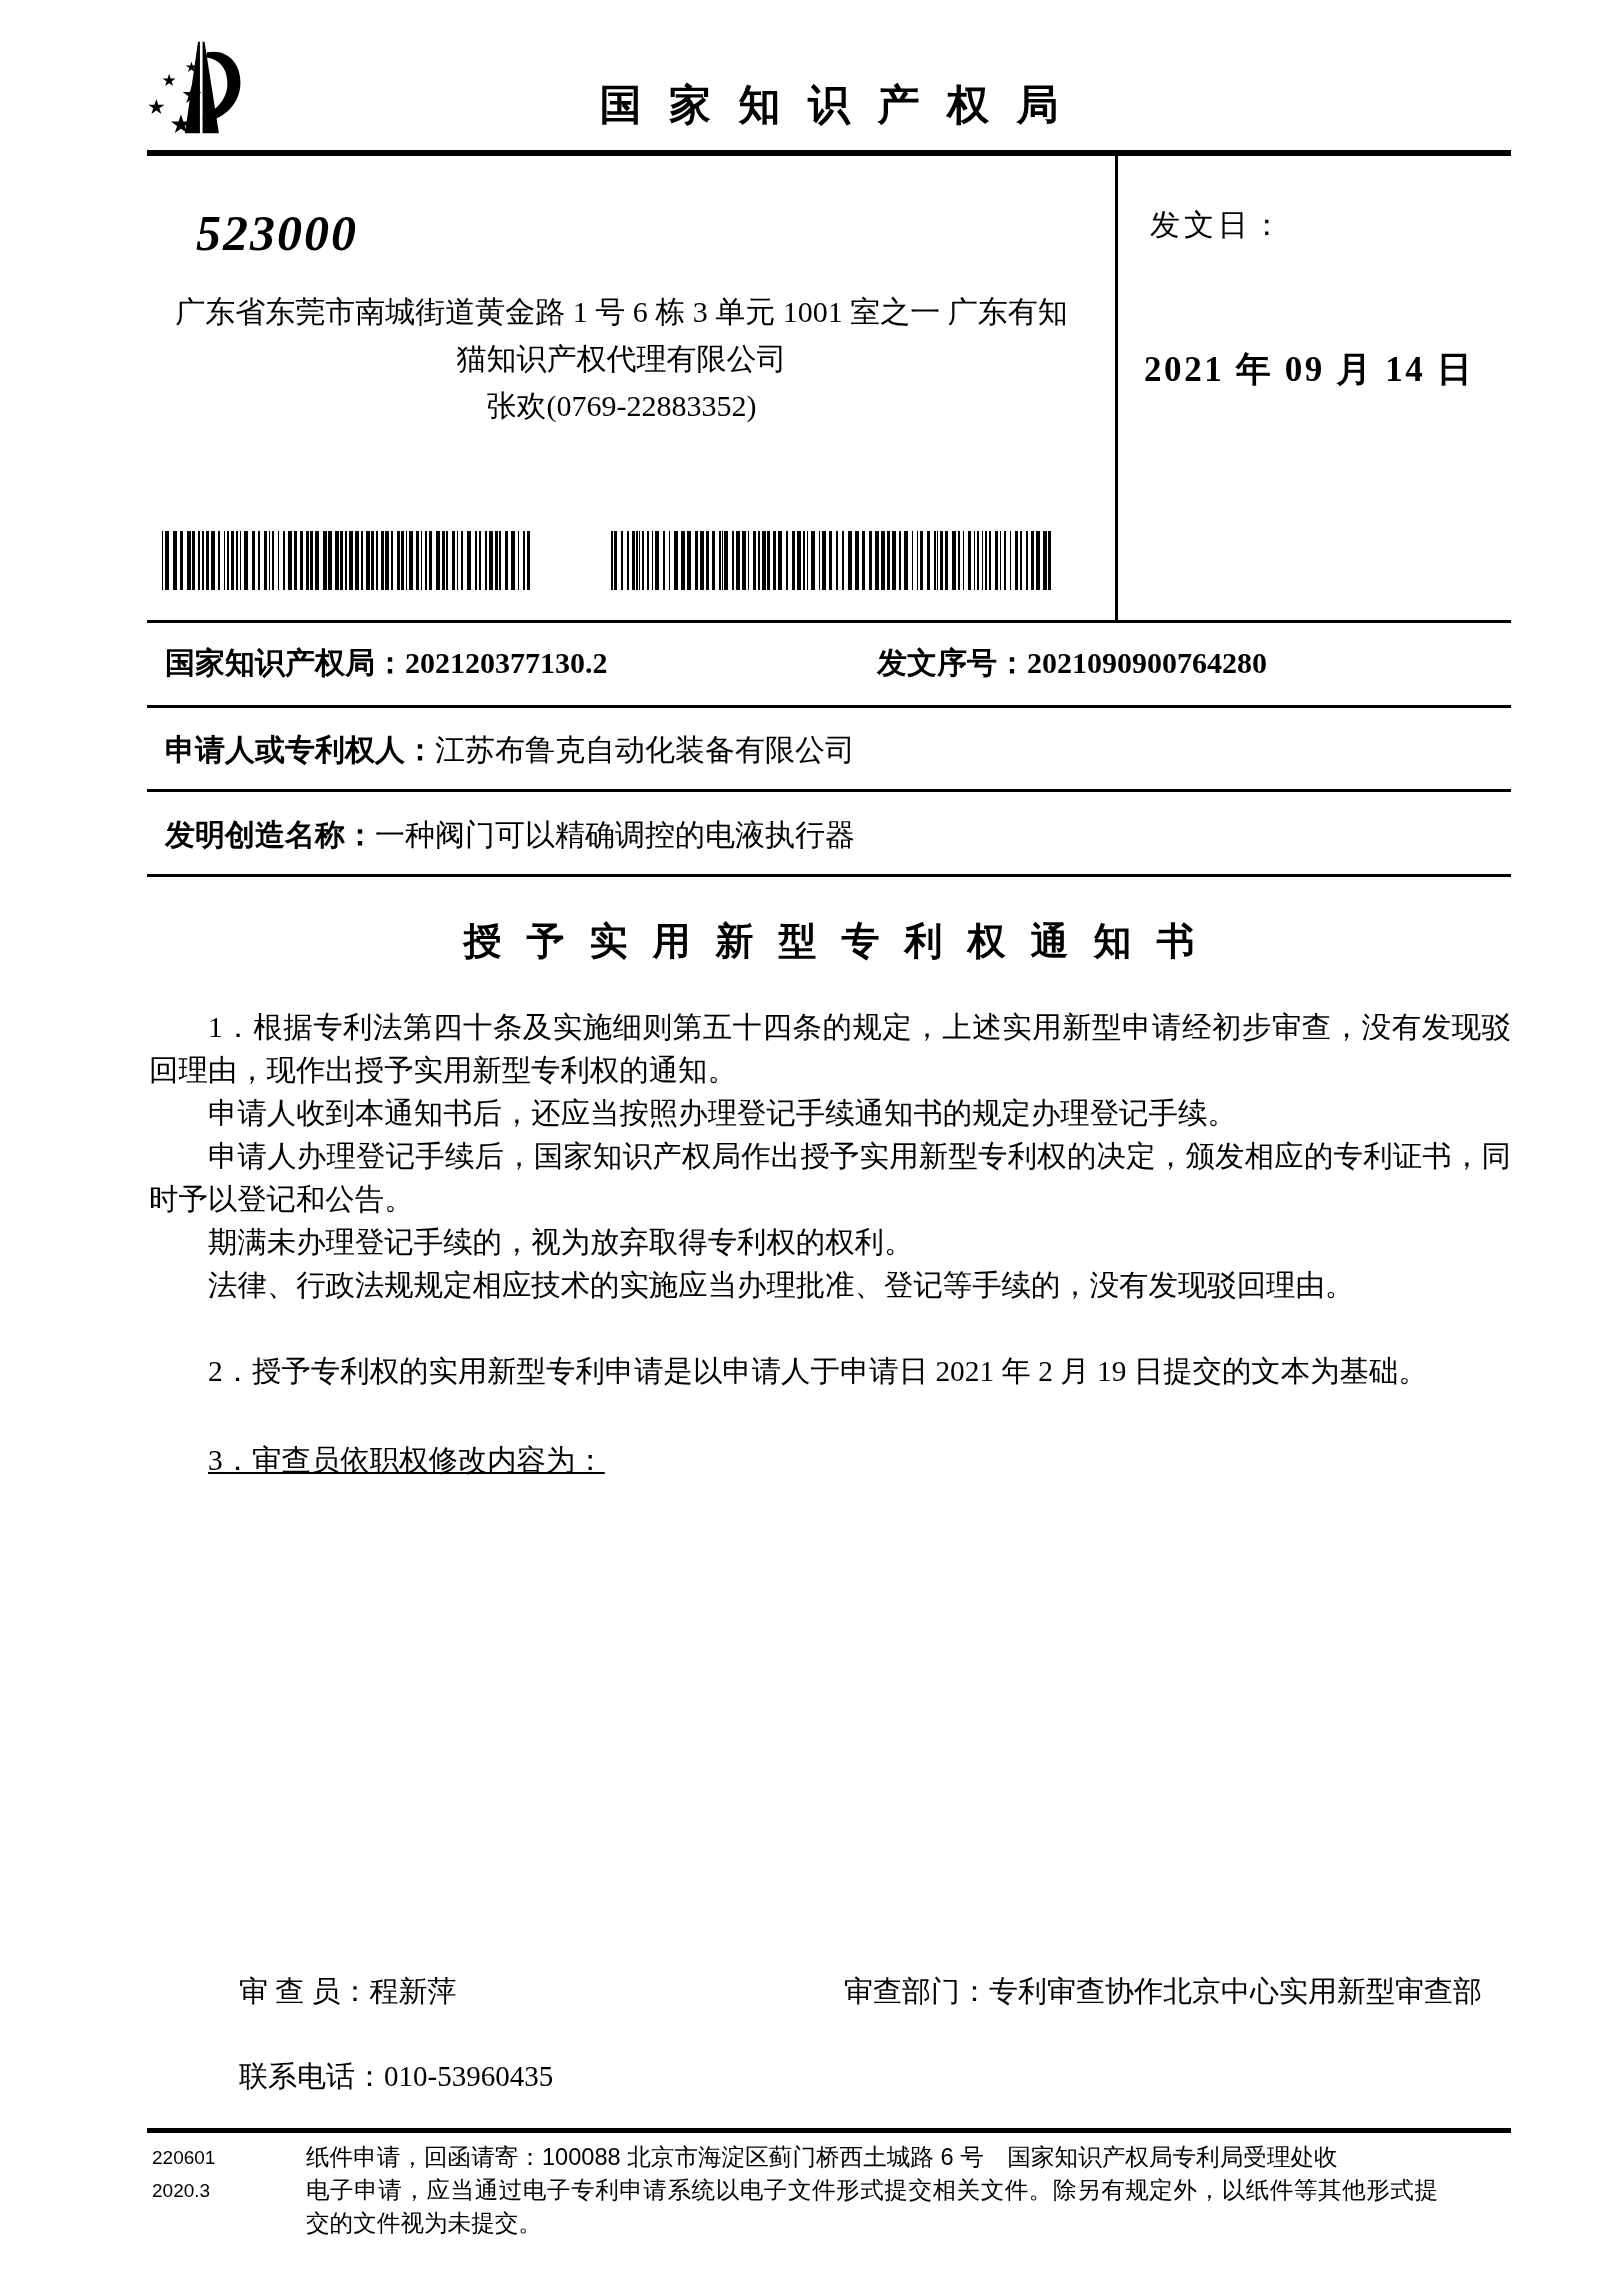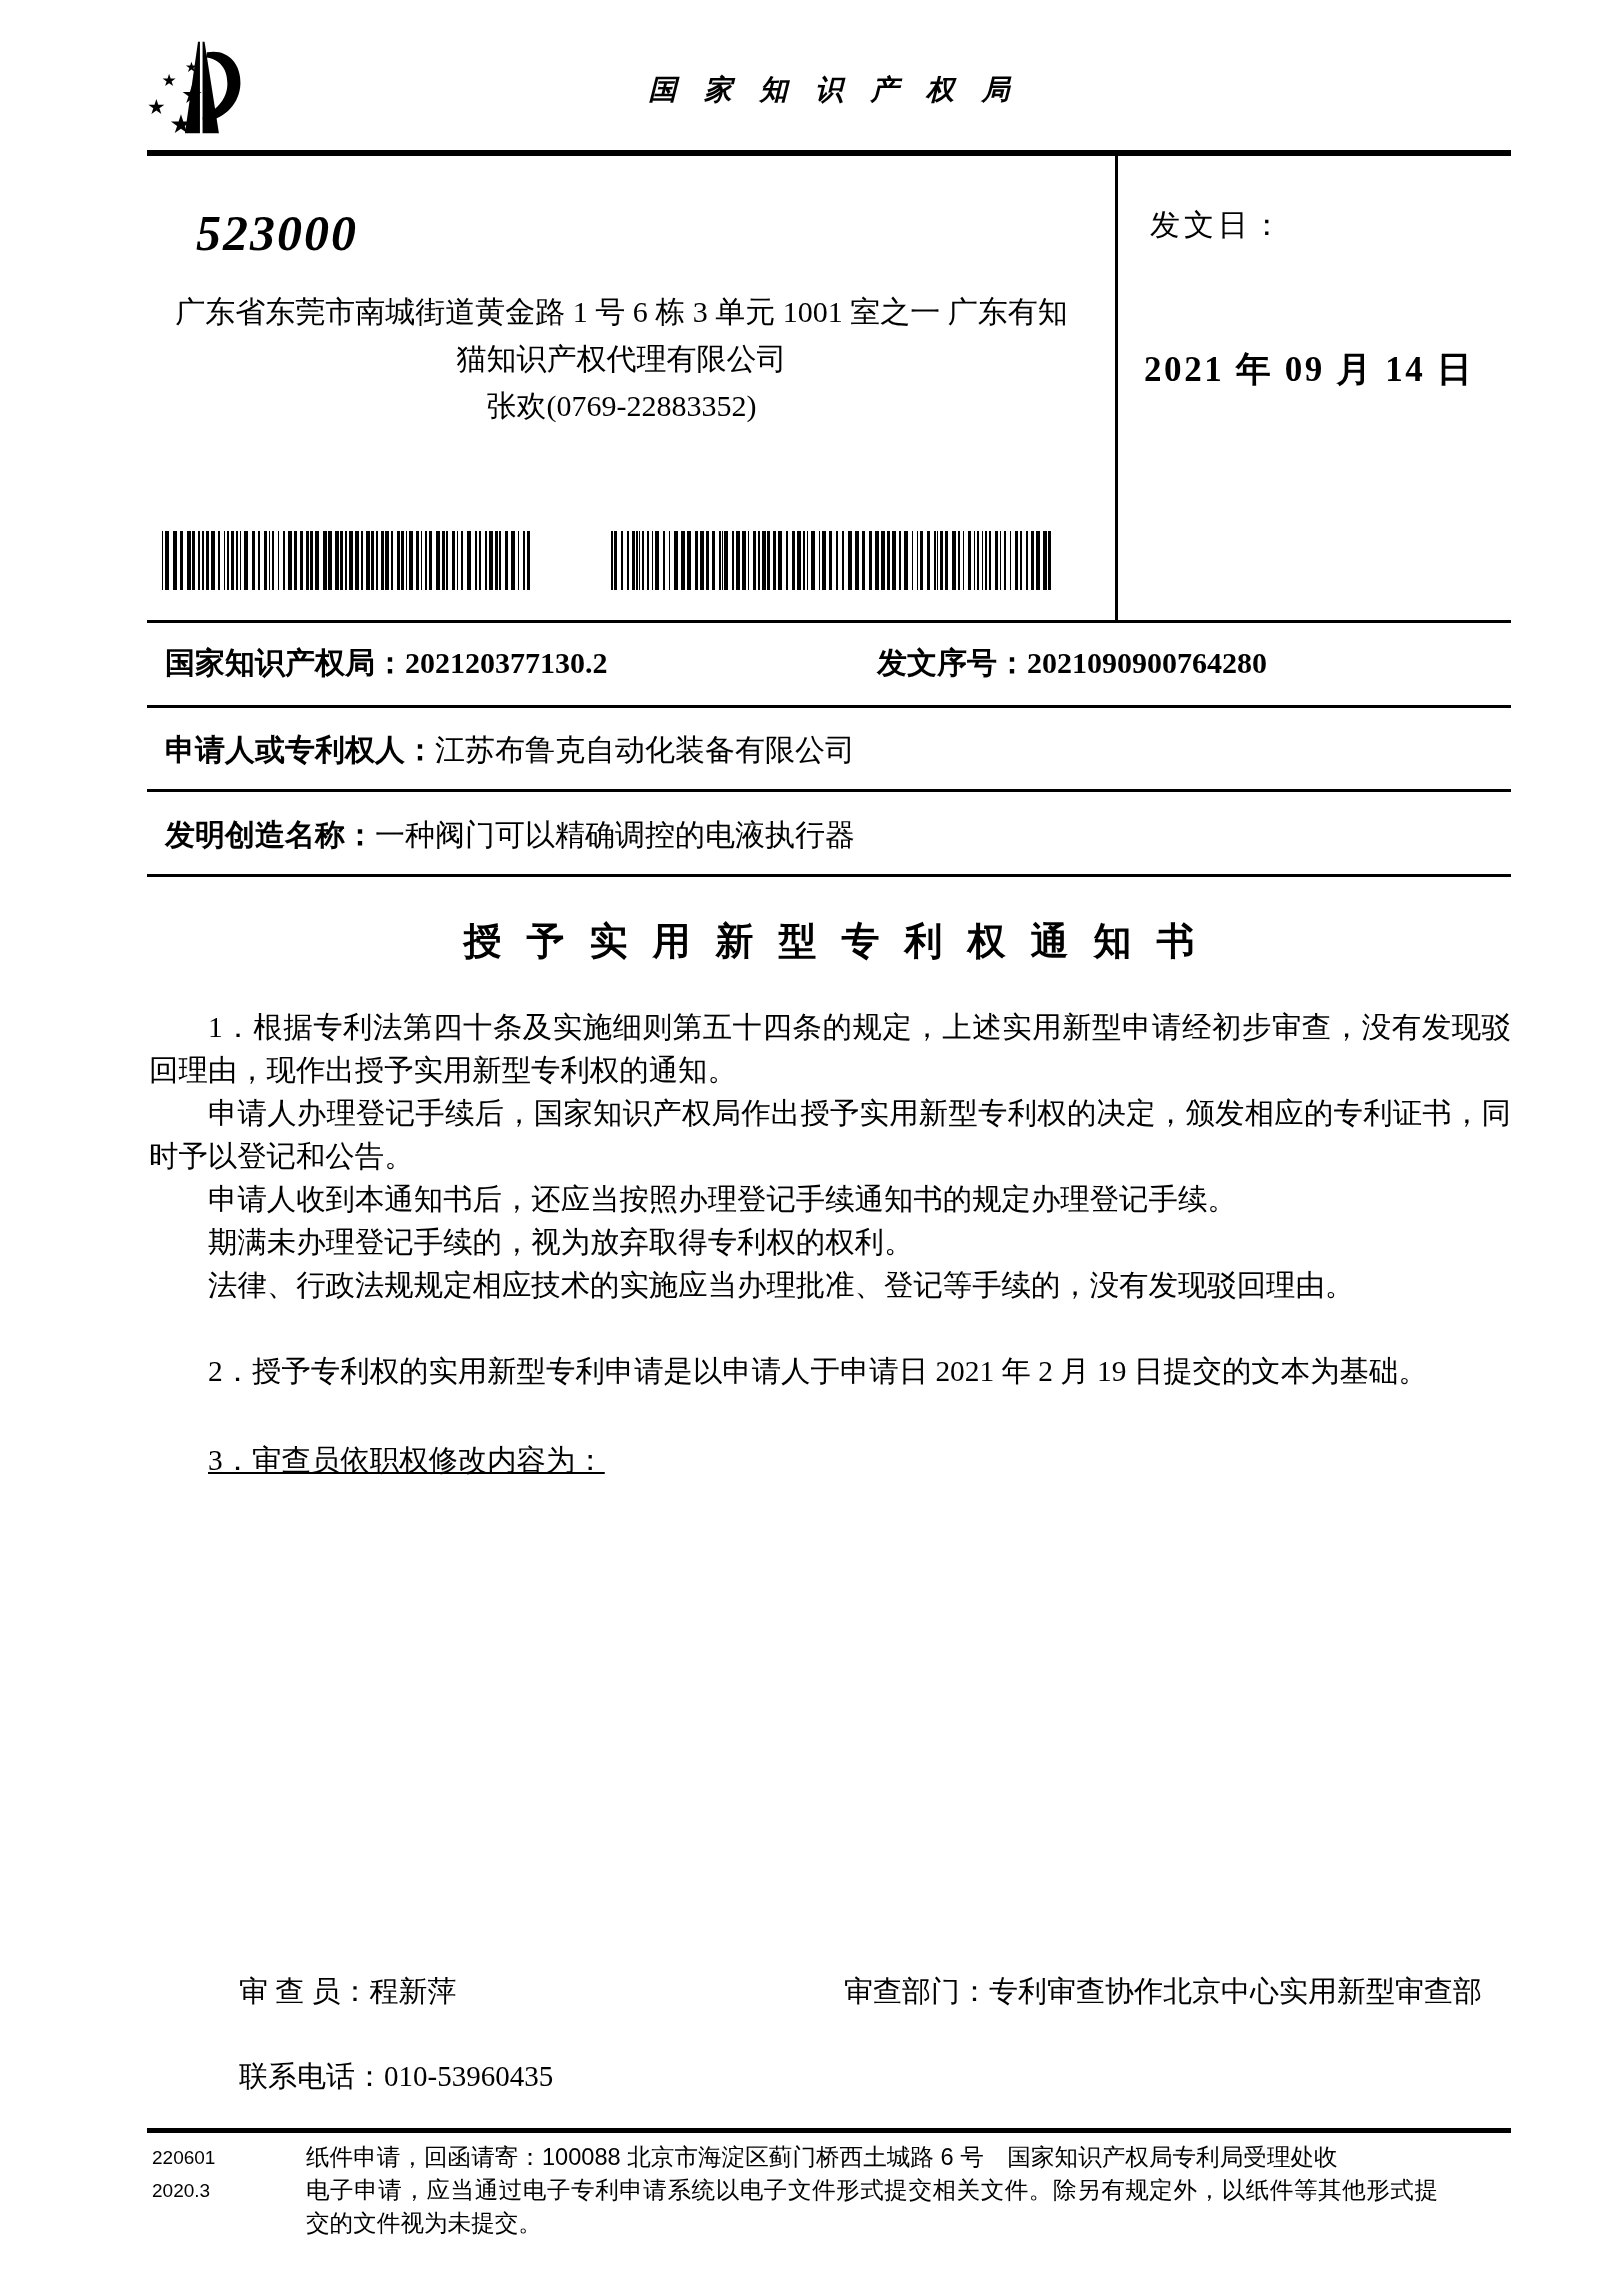--- a/index.html
+++ b/index.html
@@ -1,21 +1,21 @@
 <!DOCTYPE html>
 <html style="font-size:10.5px"><head>
 <meta charset="utf-8">
 <style>
   html,body{margin:0;padding:0;background:#ffffff;}
   body{width:1623px;height:2295px;position:relative;color:#000;
        font-family:"Liberation Serif","DejaVu Serif",serif;}
   .abs{position:absolute;}
   .rule{position:absolute;background:#000;left:147px;width:1364px;}
-  .header-title{left:147px;width:1364px;top:71px;text-align:center;
-      font-size:28px;font-weight:bold;letter-spacing:27.5px;padding-left:27.5px;box-sizing:border-box;font-style:italic;}
+  .header-title{left:147px;width:1364px;top:77px;text-align:center;
+      font-size:42px;font-weight:bold;letter-spacing:27.5px;padding-left:27.5px;box-sizing:border-box;}
   .vline{position:absolute;background:#000;left:1115px;top:156px;width:2.6px;height:466px;}
   .postcode{left:196px;top:204px;font-size:50px;font-weight:bold;letter-spacing:2px;font-style:italic;}
   .addr{left:160px;top:288px;width:923px;text-align:center;font-size:30px;line-height:47px;}
   .issue-label{left:1150px;top:205px;font-size:30px;letter-spacing:3.9px;}
   .issue-date{left:1144px;top:346px;font-size:35px;font-weight:600;letter-spacing:2.6px;}
   .barcode{position:absolute;top:531px;height:59px;font-size:0;overflow:hidden;white-space:nowrap;}
   .barcode i{display:inline-block;height:100%;background:#000;vertical-align:top;}
   #bc1{left:162px;width:372px;} #bc2{left:611px;width:445px;}
   .fieldrow{font-size:30px;}
   .lbl{font-weight:bold;}
@@ -91,22 +91,22 @@
 <div class="abs fieldrow" style="left:165px;top:815px;">
   <span class="lbl">发明创造名称：</span><span>一种阀门可以精确调控的电液执行器</span>
 </div>
 
 <div class="rule" style="top:874px;height:3.3px;"></div>
 
 <div class="abs notice-title">授予实用新型专利权通知书</div>
 
 <div class="abs body">
     <p>1．根据专利法第四十条及实施细则第五十四条的规定，上述实用新型申请经初步审查，没有发现驳回理由，现作出授予实用新型专利权的通知。</p>
+    <p>申请人收到本通知书后，还应当按照办理登记手续通知书的规定办理登记手续。</p>
     <p>申请人办理登记手续后，国家知识产权局作出授予实用新型专利权的决定，颁发相应的专利证书，同时予以登记和公告。</p>
-    <p>申请人收到本通知书后，还应当按照办理登记手续通知书的规定办理登记手续。</p>
     <p>期满未办理登记手续的，视为放弃取得专利权的权利。</p>
     <p>法律、行政法规规定相应技术的实施应当办理批准、登记等手续的，没有发现驳回理由。</p>
     <p>2．授予专利权的实用新型专利申请是以申请人于申请日 2021 年 2 月 19 日提交的文本为基础。</p>
     <p>3．审查员依职权修改内容为：</p>
   </div>
 
 <div class="abs signoff" style="left:239px;top:1972px;">
   <span>审 查 员：</span><span>程新萍</span>
 </div>
 <div class="abs signoff" style="left:844px;top:1972px;">

